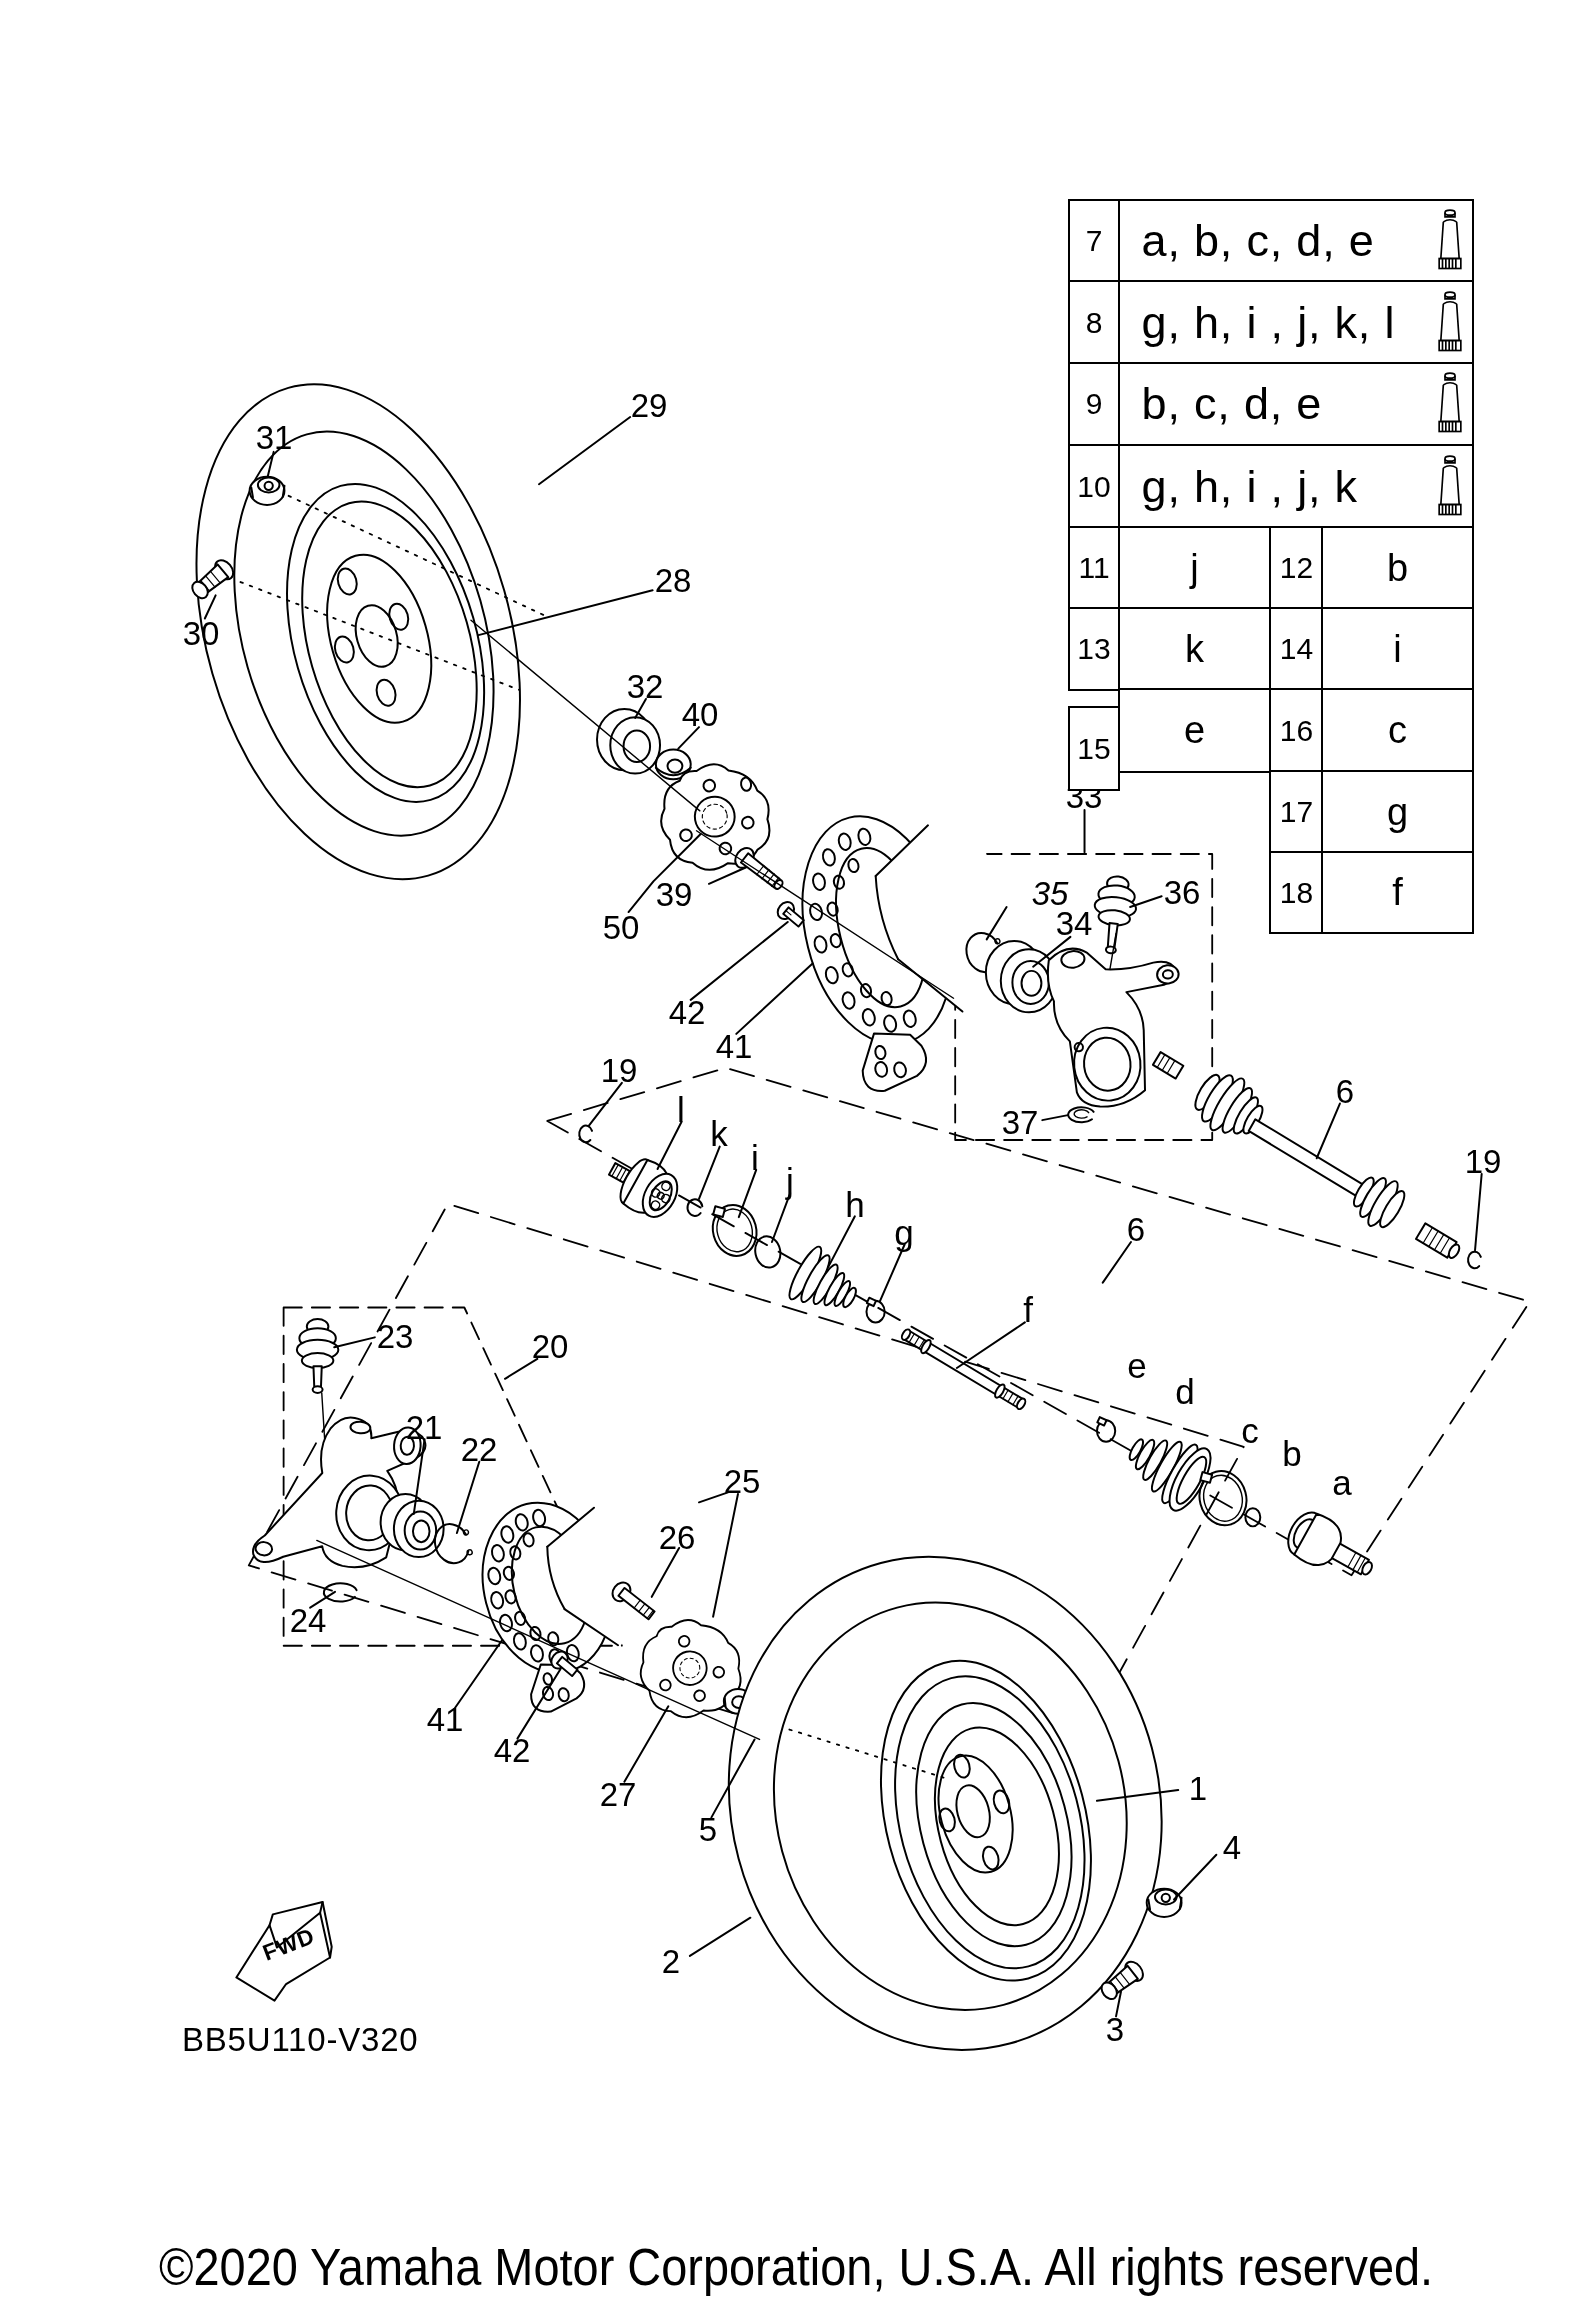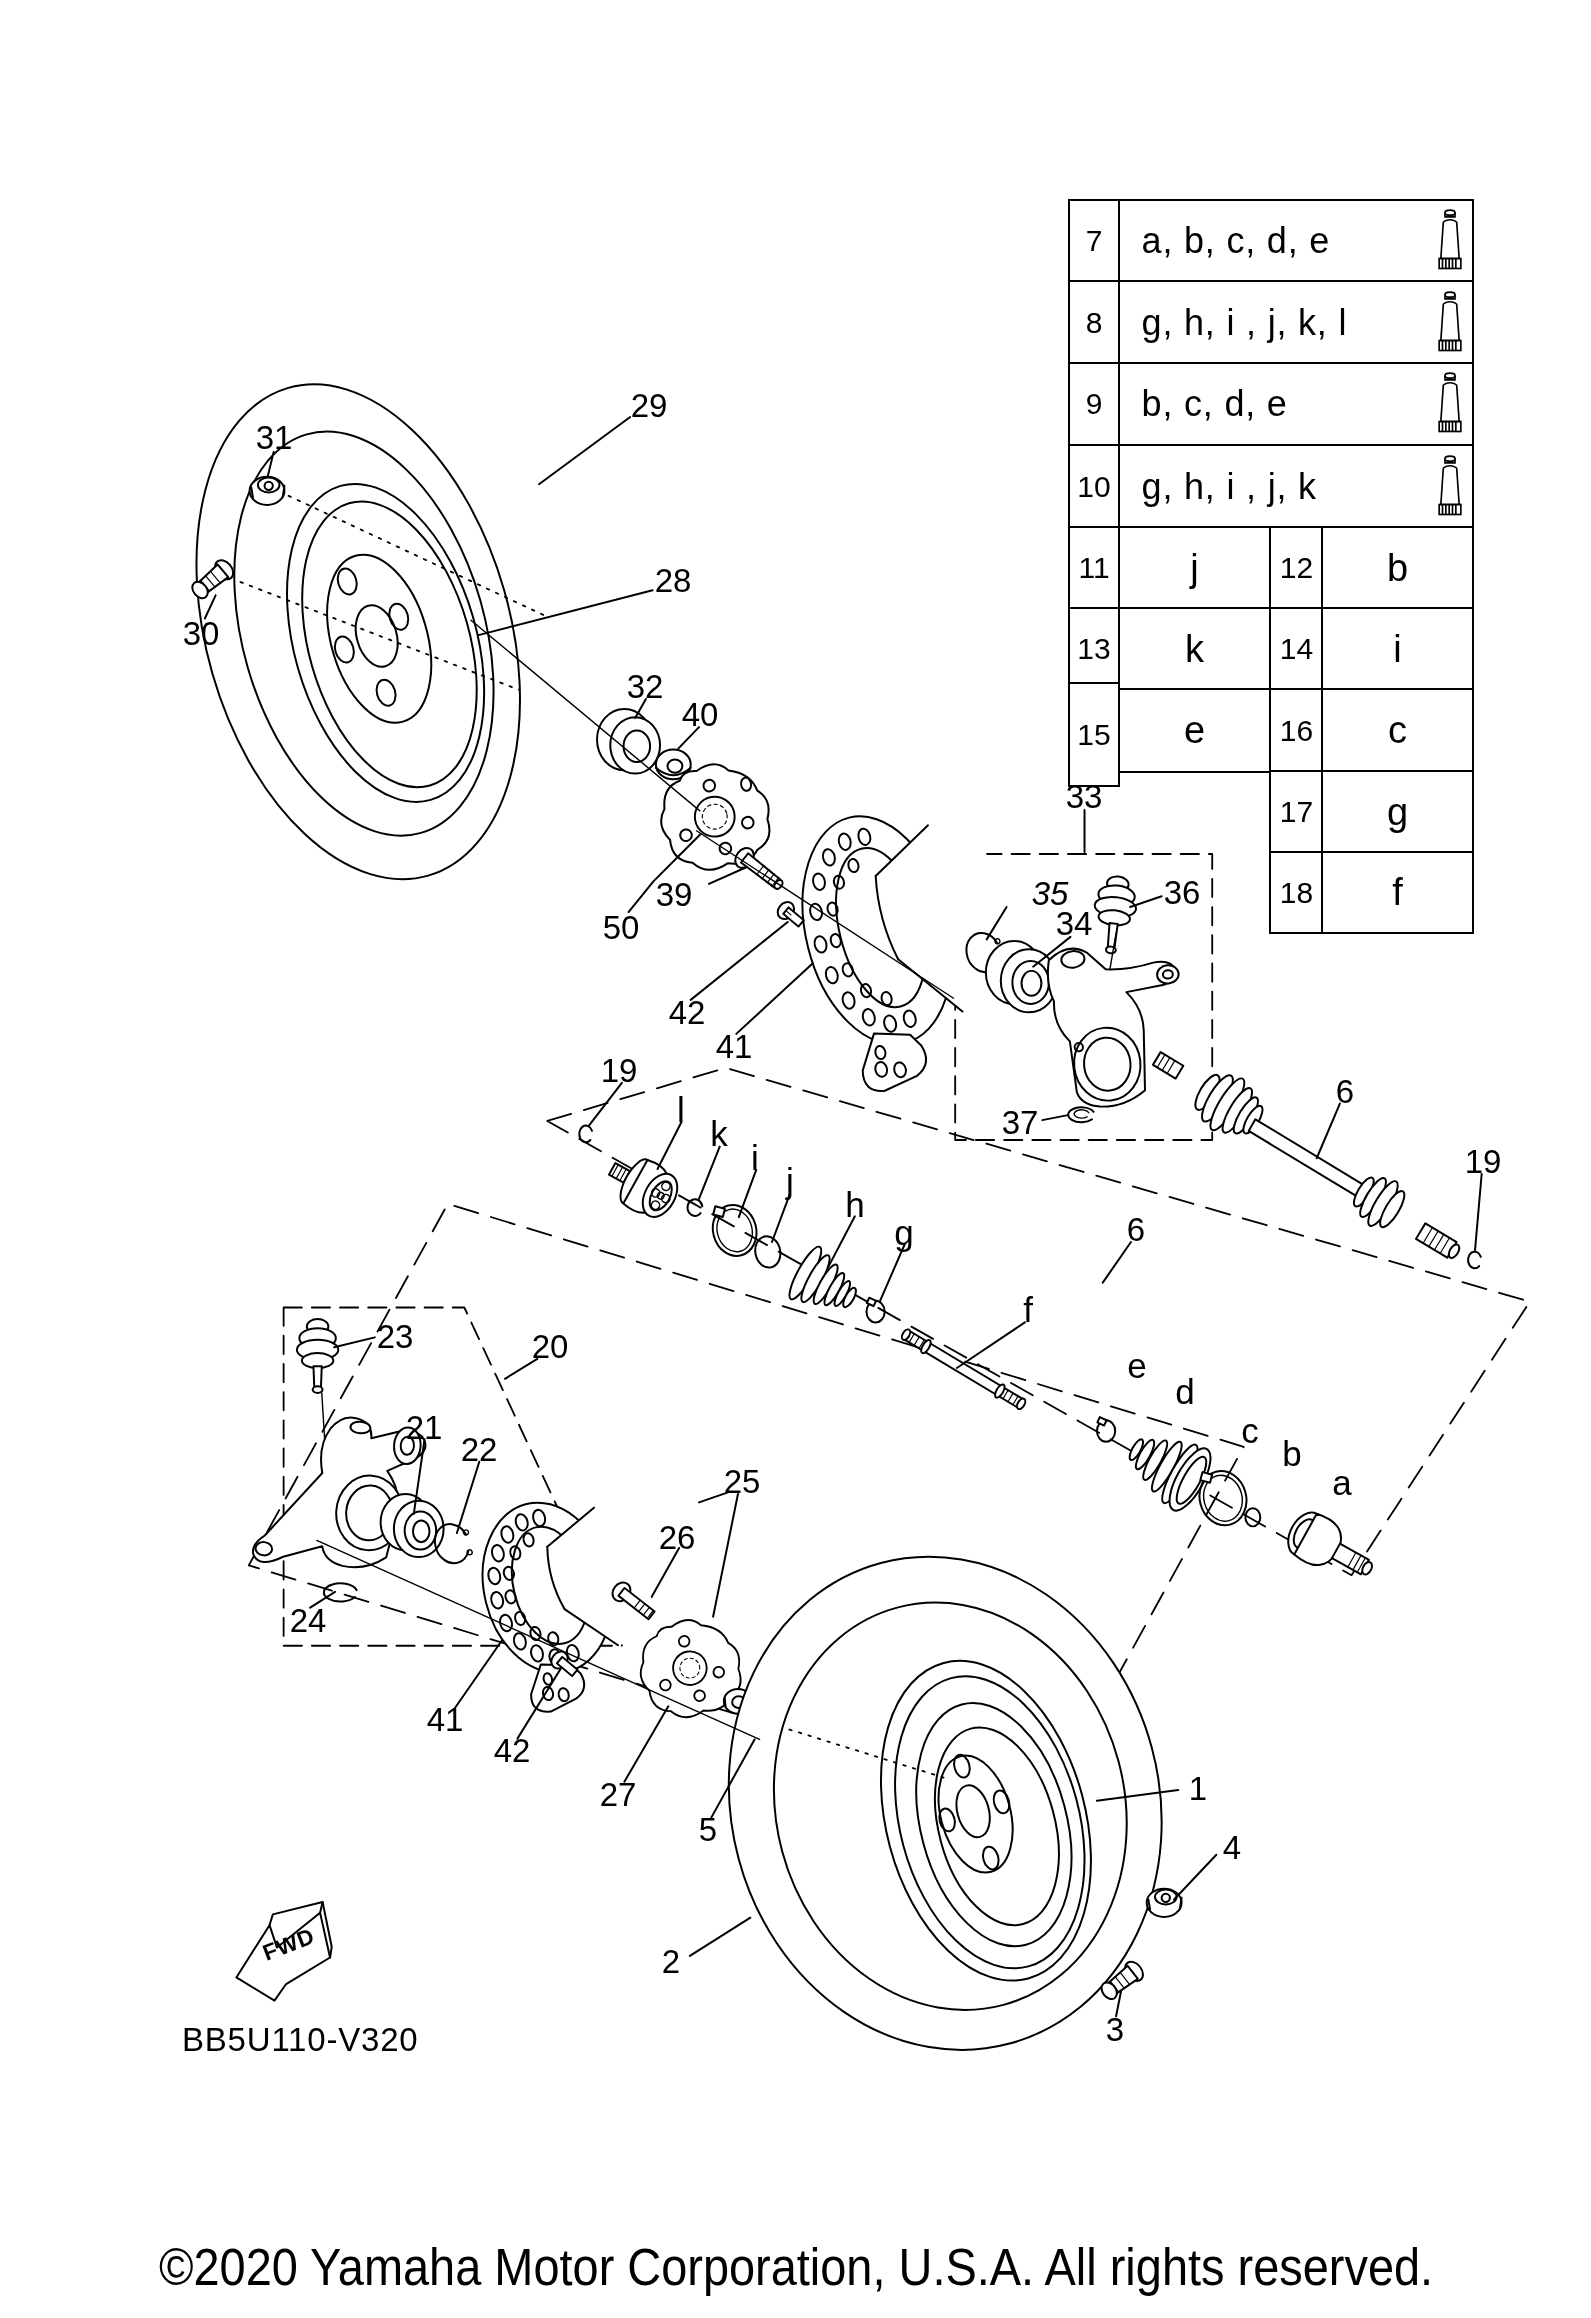--- a/index.html
+++ b/index.html
@@ -16,21 +16,21 @@
   svg.art .dot{stroke-dasharray:3 9;stroke-width:2.2;}
   svg.art .spl{stroke-width:1.4;}
   .callout{position:absolute;transform:translate(-50%,-50%);font-size:33px;line-height:1;
            white-space:nowrap;}
   .callout.letter{font-size:35px;}
   
   .legend{position:absolute;left:1068px;top:199px;width:406px;height:735px;}
   .cell{position:absolute;border:2.5px solid #000;box-sizing:border-box;background:#fff;
         display:flex;align-items:center;justify-content:center;font-size:31.5px;}
   .cell.num{font-size:30px;}
-  .cell.letters{justify-content:flex-start;padding-left:21.6px;font-size:36px;letter-spacing:0.8px;}
+  .cell.letters{justify-content:flex-start;padding-left:21.6px;font-size:45px;letter-spacing:0.8px;}
   .cell.letter1{font-size:38px;}
   .tubewrap{position:absolute;right:6.6px;top:50%;transform:translateY(-50%);width:30px;height:65px;}
   .tubewrap svg{width:30px;height:65px;}
   .tubewrap svg *{stroke:#000;fill:none;stroke-width:2;}
   .fwd-label{position:absolute;left:249px;top:1932px;width:80px;text-align:center;
              font-size:22.4px;font-weight:bold;transform:rotate(-21deg);letter-spacing:0.8px;}
   .part-code{position:absolute;left:182px;top:2021px;font-size:33px;letter-spacing:0.8px;}
   .copyright{position:absolute;left:0;right:0;top:2238px;text-align:center;font-size:51px;
              transform:scaleX(0.92);white-space:nowrap;}
 </style>
@@ -596,21 +596,21 @@
   </div>
 
   <div class="cell num" style="left:0;top:327px;width:52px;height:84px">11</div>
   <div class="cell letter1" style="left:50px;top:327px;width:153px;height:84px">j</div>
   <div class="cell num" style="left:201px;top:327px;width:55px;height:84px">12</div>
   <div class="cell letter1" style="left:253px;top:327px;width:153px;height:84px">b</div>
   <div class="cell num" style="left:0;top:408px;width:52px;height:84px">13</div>
   <div class="cell letter1" style="left:50px;top:408px;width:153px;height:84px">k</div>
   <div class="cell num" style="left:201px;top:408px;width:55px;height:84px">14</div>
   <div class="cell letter1" style="left:253px;top:408px;width:153px;height:84px">i</div>
-  <div class="cell num" style="left:0;top:483px;width:52px;height:105px">15</div>
+  <div class="cell num" style="left:0;top:507px;width:52px;height:85px">15</div>
   <div class="cell letter1" style="left:50px;top:489px;width:153px;height:85px">e</div>
   <div class="cell num" style="left:201px;top:489px;width:55px;height:85px">16</div>
   <div class="cell letter1" style="left:253px;top:489px;width:153px;height:85px">c</div>
 
   <div class="cell num" style="left:201px;top:571px;width:55px;height:84px">17</div>
   <div class="cell letter1" style="left:253px;top:571px;width:153px;height:84px">g</div>
   <div class="cell num" style="left:201px;top:652px;width:55px;height:83px">18</div>
   <div class="cell letter1" style="left:253px;top:652px;width:153px;height:83px">f</div>
 </div>
 

